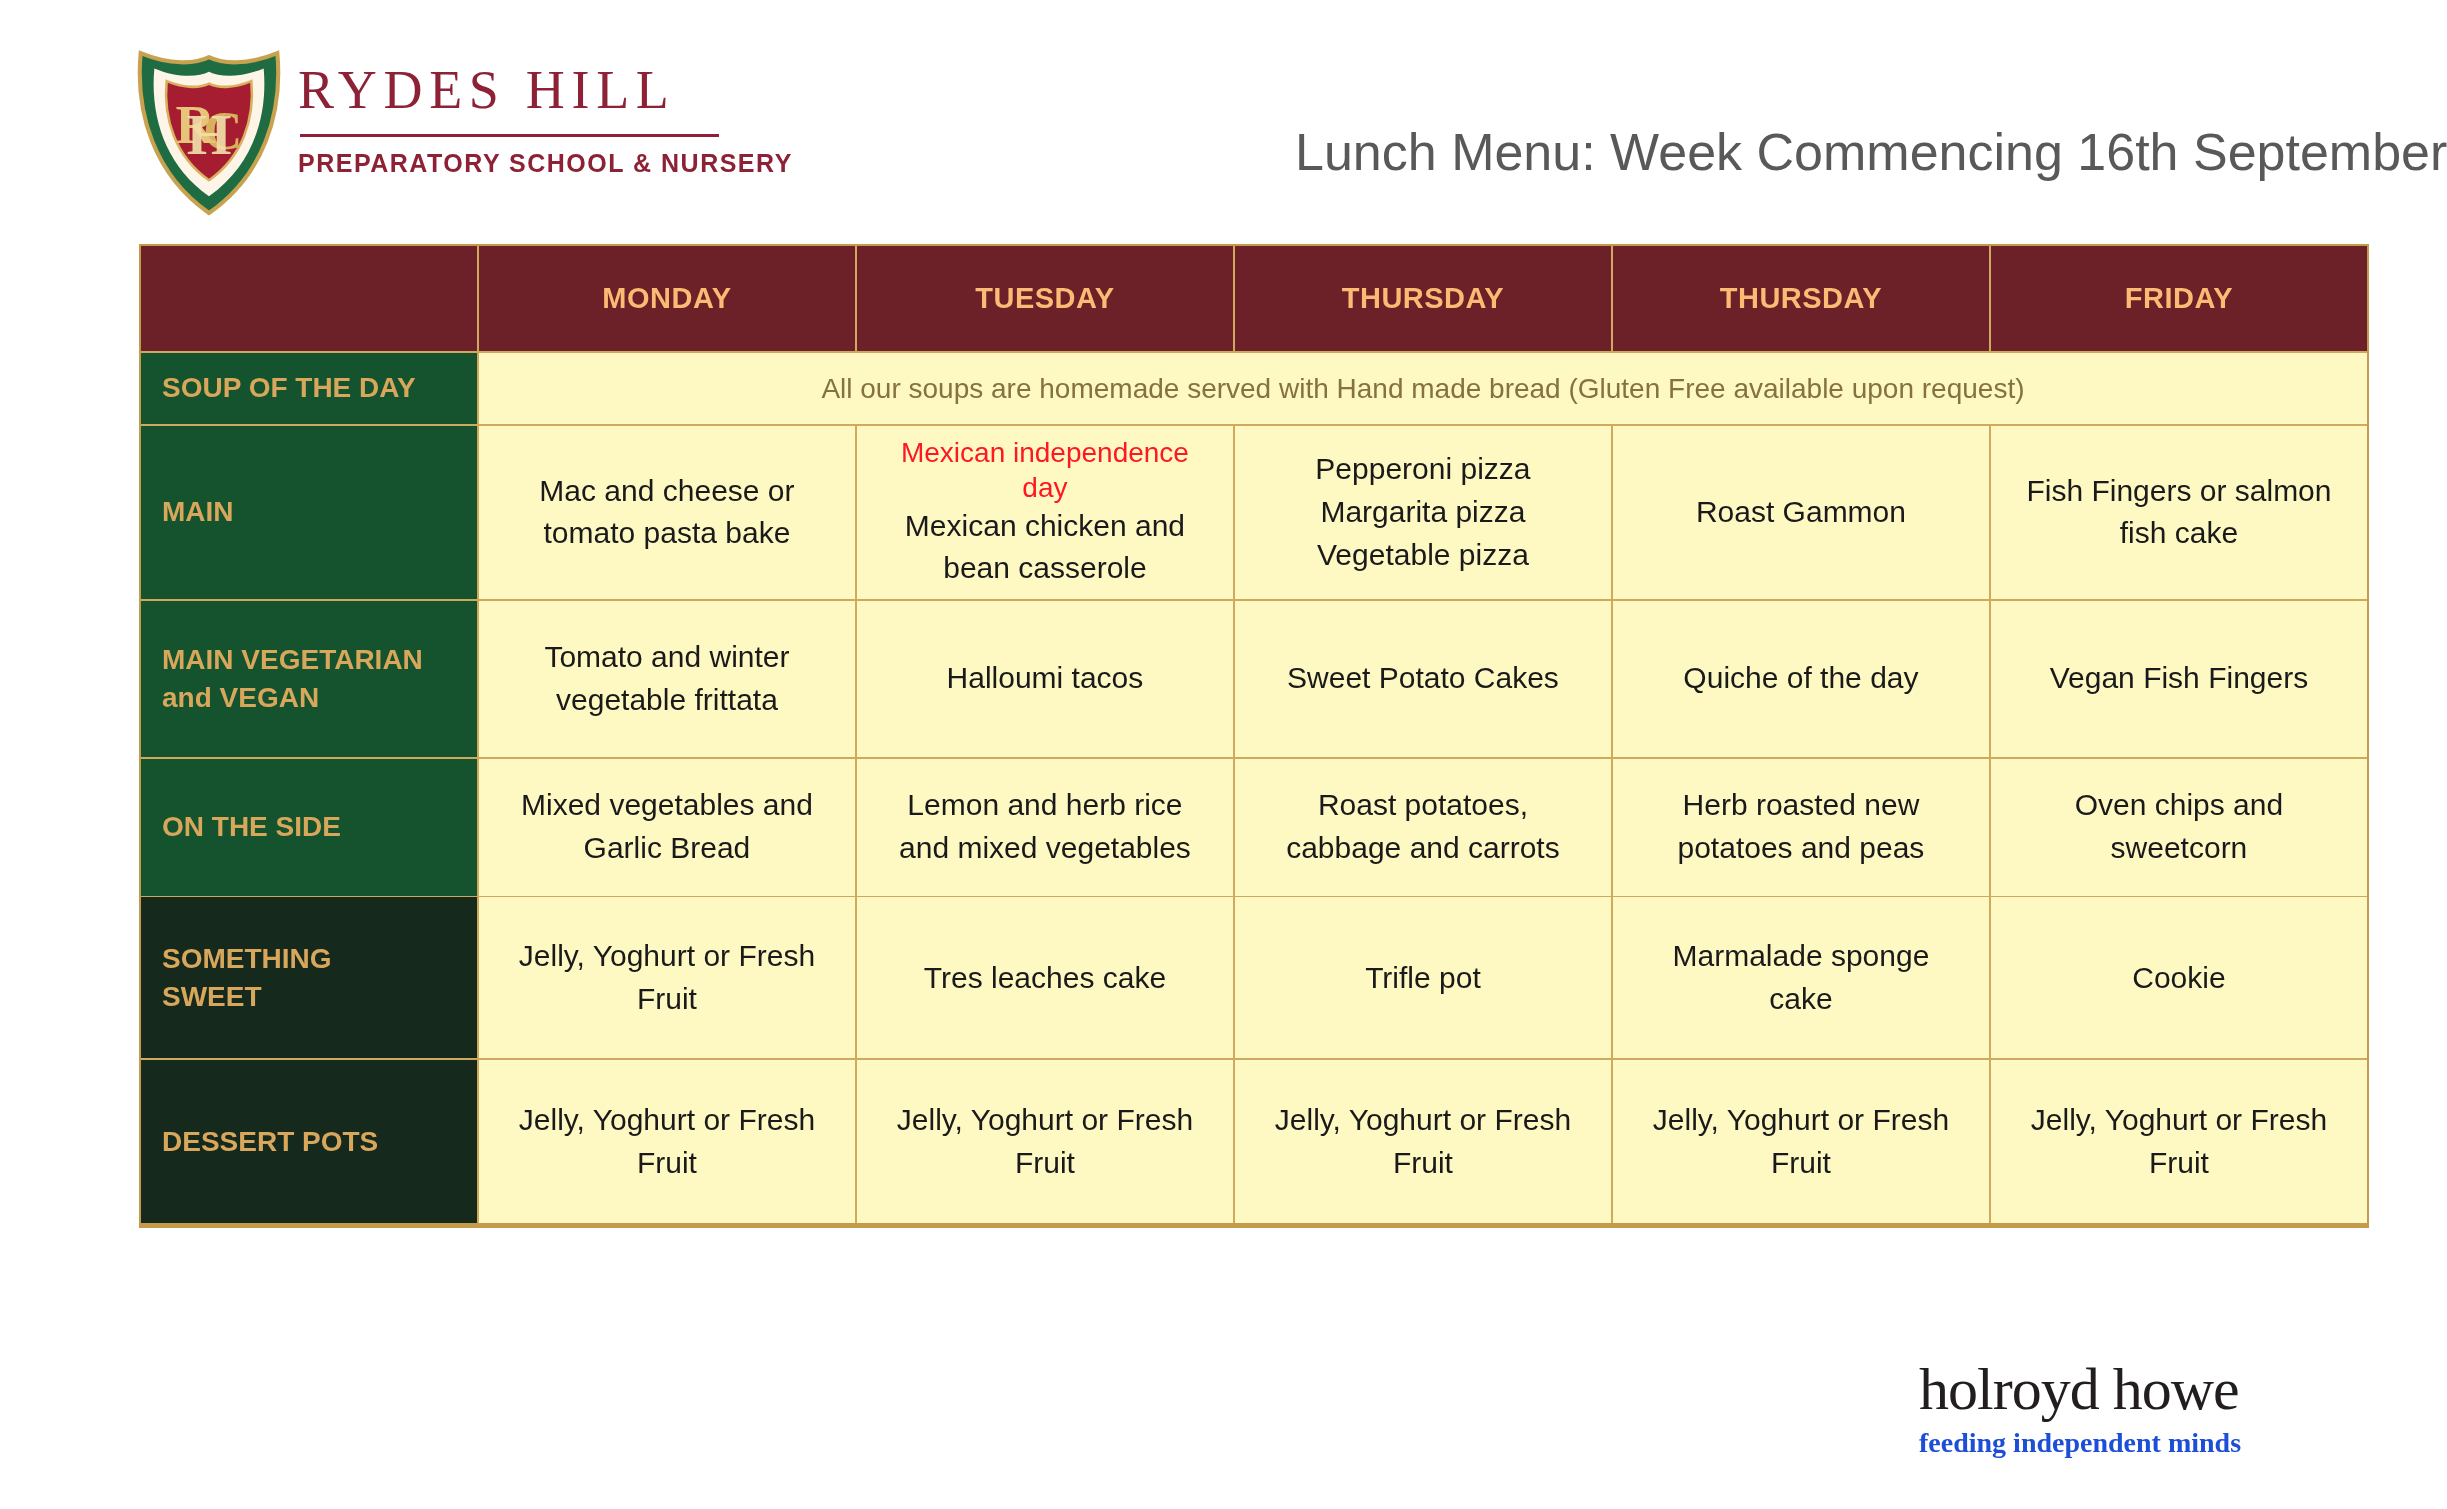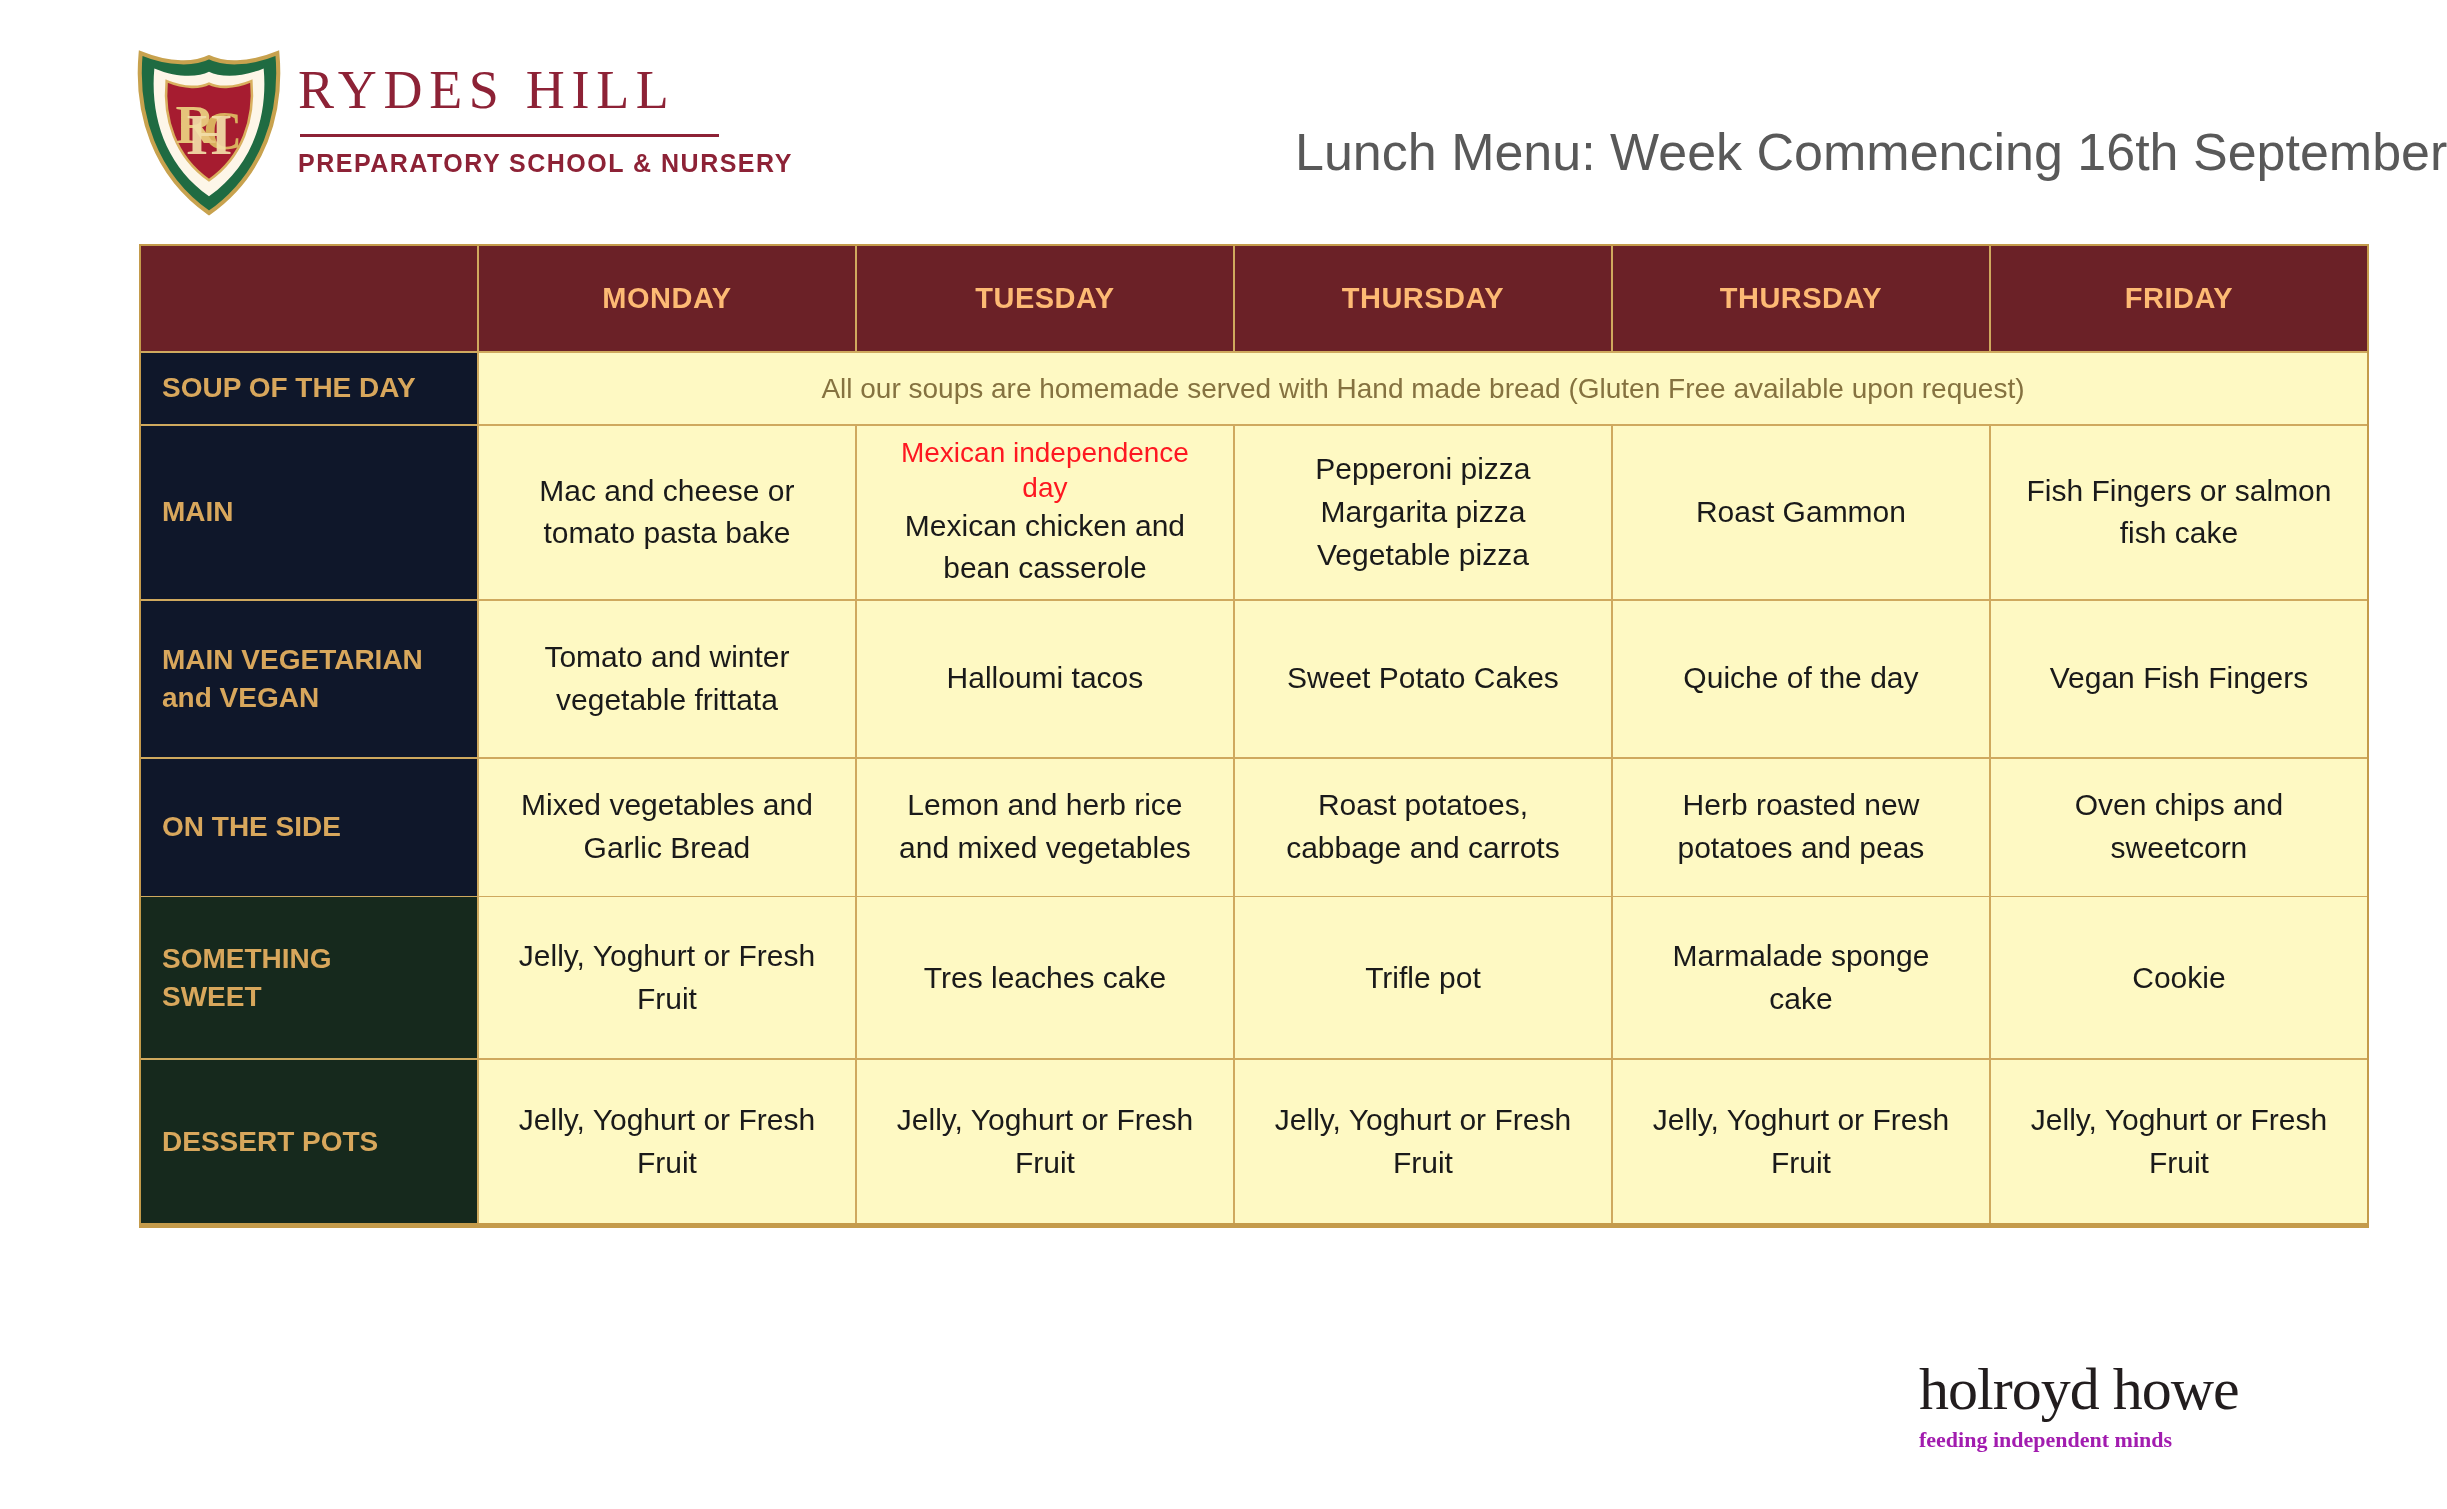--- a/index.html
+++ b/index.html
@@ -34,43 +34,43 @@
     grid-template-rows:105px 71px 173px 156px 137px 161px 163px;
     gap:1.9px; background:#cfa95e;
     border:2.9px solid #c49b4b; border-bottom-width:5.7px;
   }
   .th {
     background:#6b2127; color:#fdba74; font-weight:bold; font-size:29px; letter-spacing:0.5px;
     display:flex; align-items:center; justify-content:center;
   }
   .corner { background:#6b2127; }
   .row-label {
-    background:#0f172a; color:#d8a75c; font-weight:bold; font-size:28px;
+    background:#14532d; color:#d8a75c; font-weight:bold; font-size:28px;
     display:flex; align-items:center; padding-left:21px; text-align:left;
     white-space:pre-line; line-height:1.35;
   }
   .row-label.green { background:#16291d; }
   .cell {
     background:#fef9c3; color:#1a1a1a; font-size:30px; line-height:1.42;
     display:flex; flex-direction:column; align-items:center; justify-content:center;
     text-align:center; padding:5.7px 25px; white-space:pre-line;
   }
   .soup-cell { grid-column:2 / 7; }
   .soup-text { color:#857240; font-size:28px; }
   .cell-note { color:#fe1821; font-size:28px; line-height:1.25; display:block; }
 
   
   .brand-block { position:absolute; left:1919px; top:1359px; }
   .brand-name {
     font-family:"Liberation Serif", serif; font-size:60px; color:#221d1e;
     letter-spacing:-1px; line-height:1; white-space:nowrap;
   }
   .brand-tagline {
-    font-family:"Liberation Serif", serif; font-size:22px; font-weight:bold;
-    color:#a21caf; margin-top:7.6px; white-space:nowrap;
+    font-family:"Liberation Serif", serif; font-size:28px; font-weight:bold;
+    color:#1d4ed8; margin-top:7.6px; white-space:nowrap;
   }
 </style>
 </head>
 <body>
 
 <div class="page">
 
   <svg class="crest" viewBox="0 0 120 130" aria-hidden="true">
     <path d="M10,8 C32,17 50,16 60,11 C70,16 88,17 110,8 C114,52 100,97 60,125 C20,97 6,52 10,8 Z" fill="#1f6b42" stroke="#c8a24e" stroke-width="3"></path>
     <path d="M10,8 C32,17 50,16 60,11 C70,16 88,17 110,8 C114,52 100,97 60,125 C20,97 6,52 10,8 Z" fill="#fdf6e8" transform="translate(60,64) scale(0.80) translate(-60,-64)"></path>

